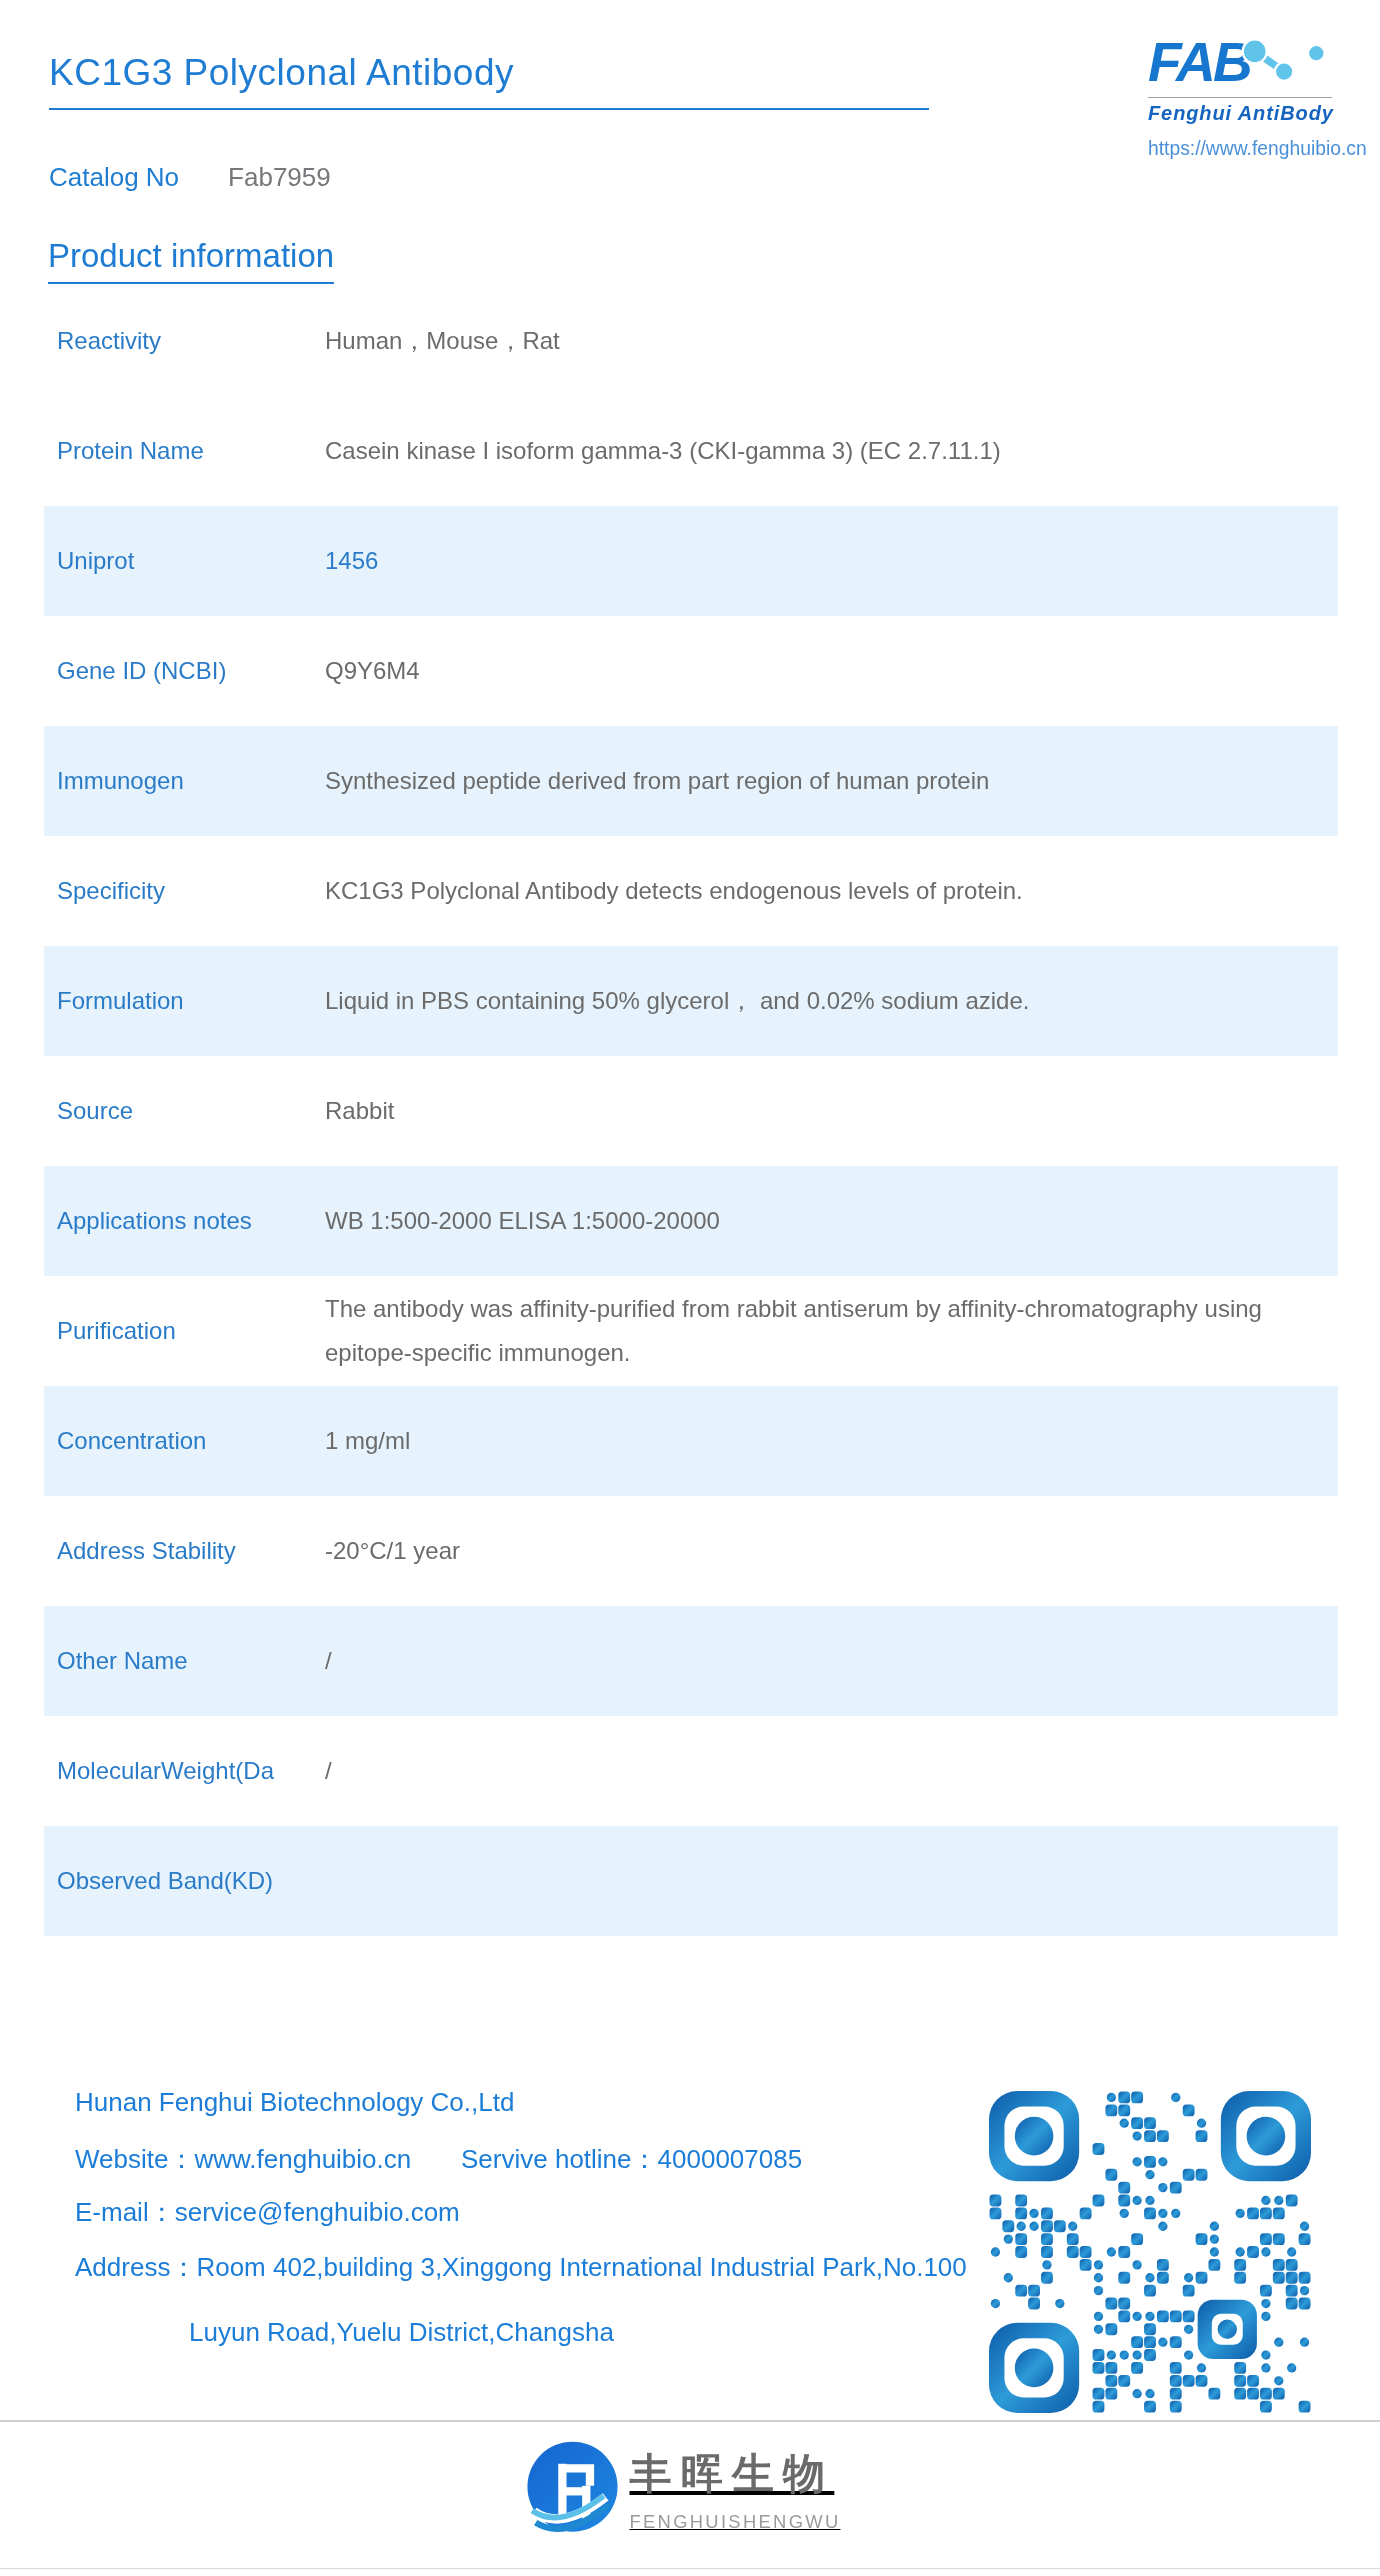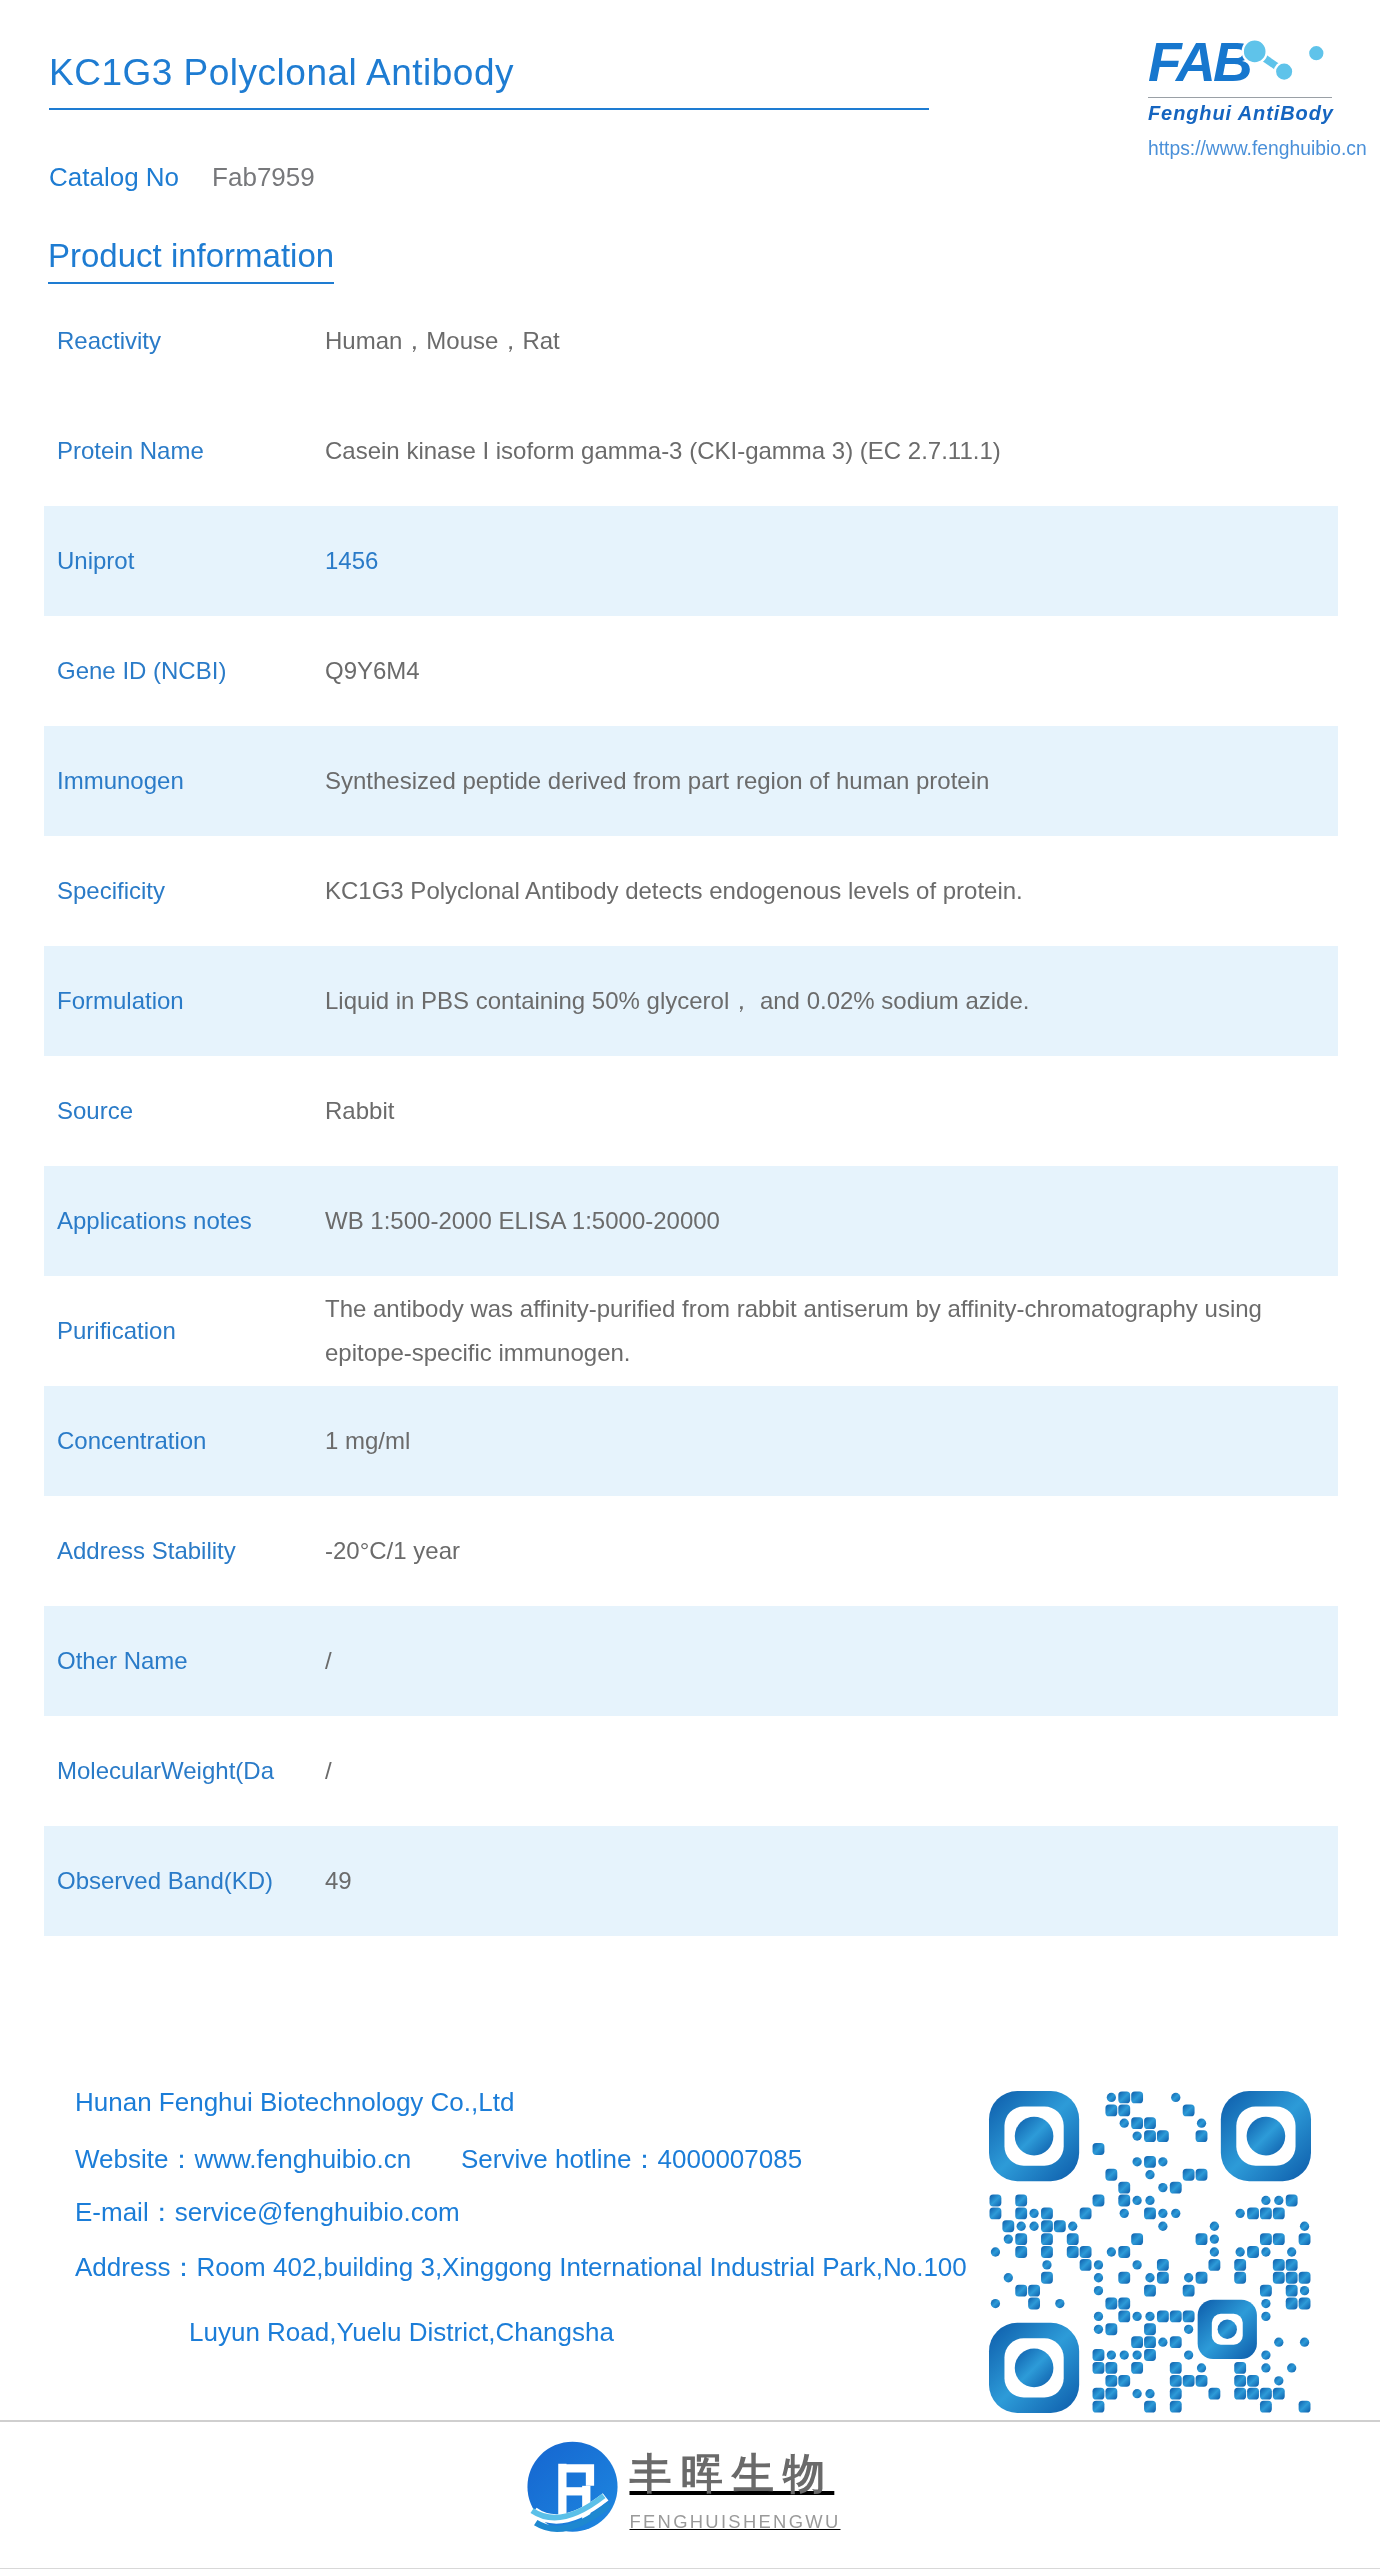--- a/index.html
+++ b/index.html
@@ -16,21 +16,21 @@
 
   
   .title{position:absolute;left:49px;top:52px;font-size:37px;font-weight:400;color:var(--accent);letter-spacing:0.5px;}
   .title-rule{position:absolute;left:49px;top:108px;width:880px;height:1.8px;background:var(--accent);}
   .brand{position:absolute;left:1148px;top:33px;width:193px;}
   .brand-rule{width:184px;height:1.8px;background:#9AA0A6;margin-top:3.7px;}
   .brand-wordmark{margin-top:3.7px;font-size:20px;font-weight:bold;font-style:italic;color:#1565C0;letter-spacing:0.9px;}
   .brand-url{margin-top:13px;font-size:19.3px;color:#4A90D9;}
   .catalog{position:absolute;left:49px;top:162px;font-size:26px;}
   .catalog-label{color:var(--accent);}
-  .catalog-value{color:#77787B;margin-left:33px;}
+  .catalog-value{color:#77787B;margin-left:49px;}
 
   
   .section-heading{position:absolute;left:48px;top:237px;font-size:33px;font-weight:400;color:var(--accent);
     padding-bottom:7.4px;border-bottom:2.8px solid var(--accent);}
 
   
   .ptable{position:absolute;left:44px;top:286px;width:1294px;}
   .row{display:flex;align-items:center;height:110px;background:#ffffff;}
   .row.alt{background:var(--row-bg);}
   .cell-label{width:281px;padding-left:13px;font-size:24px;color:var(--label-blue);flex-shrink:0;}
@@ -131,21 +131,20 @@
     <div class="row alt">
       <div class="cell-label">Other Name</div>
       <div class="cell-value">/</div>
     </div>
     <div class="row">
       <div class="cell-label">MolecularWeight(Da</div>
       <div class="cell-value">/</div>
     </div>
     <div class="row alt">
       <div class="cell-label">Observed Band(KD)</div>
-      <div class="cell-value">49</div>
     </div>
   </div>
 
   <div class="contact-line" style="left:75px;top:2087px;">Hunan Fenghui Biotechnology Co.,Ltd</div>
 
   <div class="contact-line" style="left:75px;top:2142px;">
     <span>Website：</span><span>www.fenghuibio.cn</span>
     <span class="hotline"><span>Servive hotline：</span><span>4000007085</span></span>
   </div>
 

